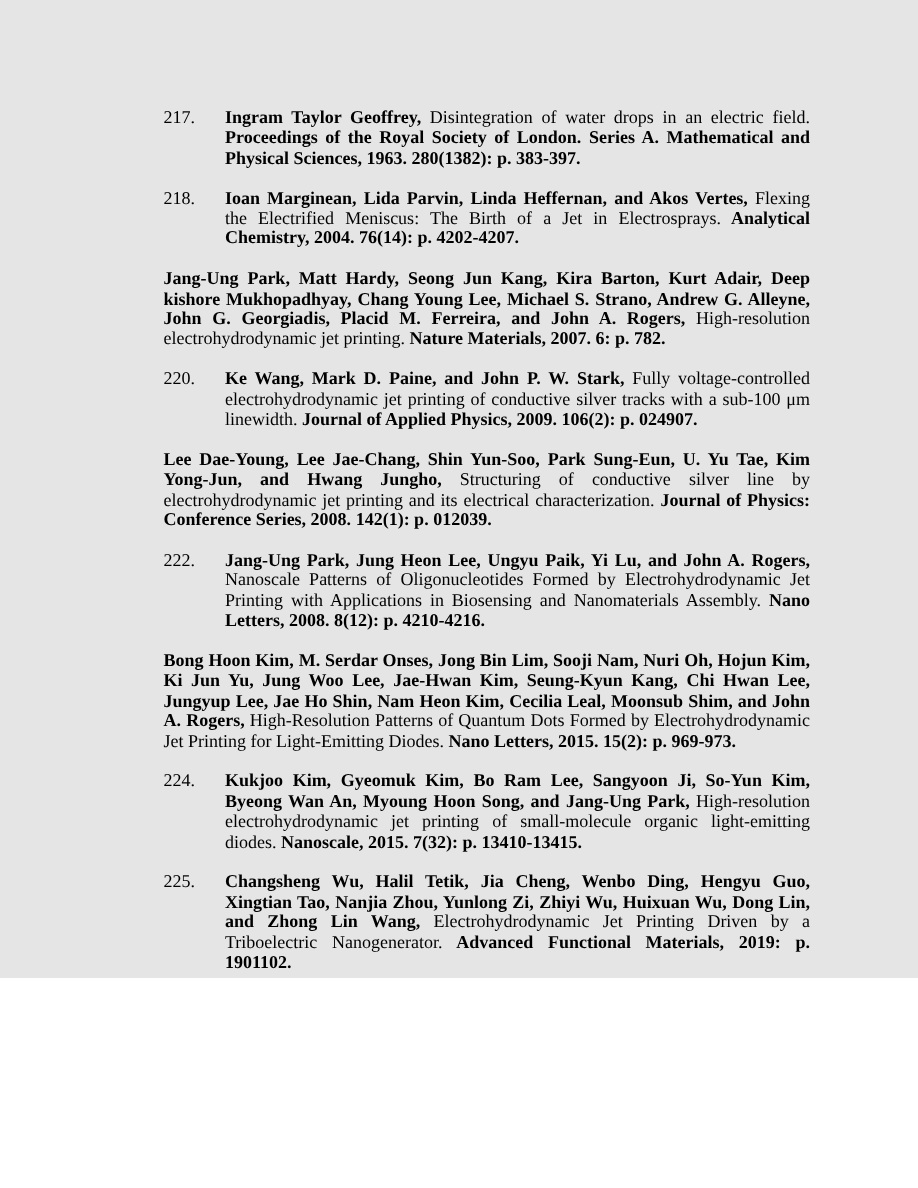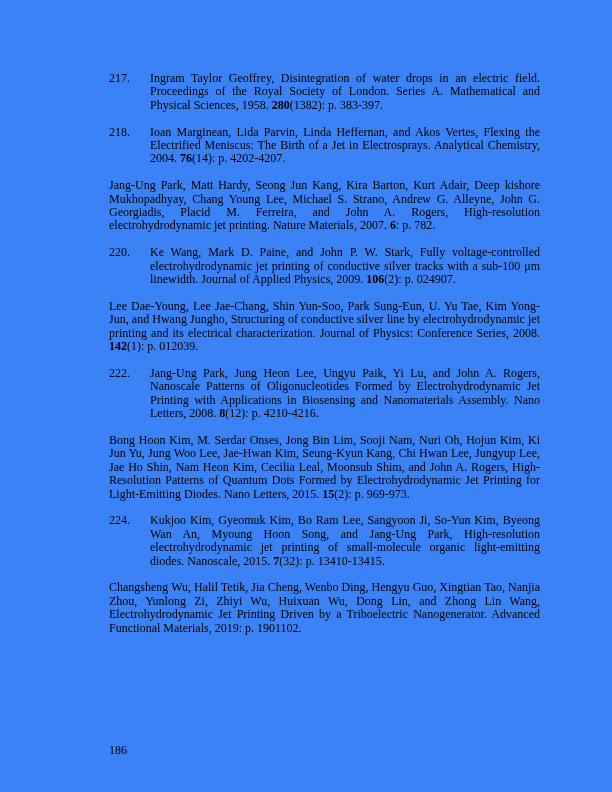--- a/index.html
+++ b/index.html
@@ -3,22 +3,22 @@
 <meta charset="utf-8">
 <style>
   html, body {
     margin: 0;
     padding: 0;
     background: #ffffff;
   }
   .page {
     position: relative;
     width: 612px;
-    height: 792px;
-    background: #3b82f6;
+    height: 652px;
+    background: #e5e5e5;
     color: #000000;
     font-family: "Liberation Serif", "DejaVu Serif", serif;
     font-size: 12px;
     line-height: 13.4px;
     overflow: hidden;
   }
   .ref-list {
     position: absolute;
     left: 109px;
     top: 72px;
@@ -30,38 +30,38 @@
   }
   .ref-num {
     flex: 0 0 41px;
     width: 41px;
   }
   .ref-body {
     flex: 1;
     margin: 0;
     text-align: justify;
   }
-  .seg-normal { font-style: normal; font-weight: normal; }
+  .seg-normal { font-style: normal; font-weight: bold; }
   .seg-italic { font-weight: normal; }
   .seg-bold   { font-style: normal; font-weight: bold; }
   .footer {
     position: absolute;
     left: 109px;
     top: 744px;
     width: 431px;
   }
 </style>
 </head>
 <body>
 
 <div class="page">
   <div class="ref-list" id="ref-list">
       <div class="ref">
         <span class="ref-num">217.</span>
-        <p class="ref-body"><span class="seg-normal">Ingram Taylor Geoffrey, </span><span class="seg-italic">Disintegration of water drops in an electric field.</span><span class="seg-normal"> Proceedings of the Royal Society of London. Series A. Mathematical and Physical Sciences, 1958. </span><span class="seg-bold">280</span><span class="seg-normal">(1382): p. 383-397.</span></p>
+        <p class="ref-body"><span class="seg-normal">Ingram Taylor Geoffrey, </span><span class="seg-italic">Disintegration of water drops in an electric field.</span><span class="seg-normal"> Proceedings of the Royal Society of London. Series A. Mathematical and Physical Sciences, 1963. </span><span class="seg-bold">280</span><span class="seg-normal">(1382): p. 383-397.</span></p>
       </div>
       <div class="ref">
         <span class="ref-num">218.</span>
         <p class="ref-body"><span class="seg-normal">Ioan Marginean, Lida Parvin, Linda Heffernan, and Akos Vertes, </span><span class="seg-italic">Flexing the Electrified Meniscus:  The Birth of a Jet in Electrosprays.</span><span class="seg-normal"> Analytical Chemistry, 2004. </span><span class="seg-bold">76</span><span class="seg-normal">(14): p. 4202-4207.</span></p>
       </div>
       <div class="ref">
         <p class="ref-body"><span class="seg-normal">Jang-Ung Park, Matt Hardy, Seong Jun Kang, Kira Barton, Kurt Adair, Deep kishore Mukhopadhyay, Chang Young Lee, Michael S. Strano, Andrew G. Alleyne, John G. Georgiadis, Placid M. Ferreira, and John A. Rogers, </span><span class="seg-italic">High-resolution electrohydrodynamic jet printing.</span><span class="seg-normal"> Nature Materials, 2007. </span><span class="seg-bold">6</span><span class="seg-normal">: p. 782.</span></p>
       </div>
       <div class="ref">
         <span class="ref-num">220.</span>
@@ -75,19 +75,20 @@
         <p class="ref-body"><span class="seg-normal">Jang-Ung Park, Jung Heon Lee, Ungyu Paik, Yi Lu, and John A. Rogers, </span><span class="seg-italic">Nanoscale Patterns of Oligonucleotides Formed by Electrohydrodynamic Jet Printing with Applications in Biosensing and Nanomaterials Assembly.</span><span class="seg-normal"> Nano Letters, 2008. </span><span class="seg-bold">8</span><span class="seg-normal">(12): p. 4210-4216.</span></p>
       </div>
       <div class="ref">
         <p class="ref-body"><span class="seg-normal">Bong Hoon Kim, M. Serdar Onses, Jong Bin Lim, Sooji Nam, Nuri Oh, Hojun Kim, Ki Jun Yu, Jung Woo Lee, Jae-Hwan Kim, Seung-Kyun Kang, Chi Hwan Lee, Jungyup Lee, Jae Ho Shin, Nam Heon Kim, Cecilia Leal, Moonsub Shim, and John A. Rogers, </span><span class="seg-italic">High-Resolution Patterns of Quantum Dots Formed by Electrohydrodynamic Jet Printing for Light-Emitting Diodes.</span><span class="seg-normal"> Nano Letters, 2015. </span><span class="seg-bold">15</span><span class="seg-normal">(2): p. 969-973.</span></p>
       </div>
       <div class="ref">
         <span class="ref-num">224.</span>
         <p class="ref-body"><span class="seg-normal">Kukjoo Kim, Gyeomuk Kim, Bo Ram Lee, Sangyoon Ji, So-Yun Kim, Byeong Wan An, Myoung Hoon Song, and Jang-Ung Park, </span><span class="seg-italic">High-resolution electrohydrodynamic jet printing of small-molecule organic light-emitting diodes.</span><span class="seg-normal"> Nanoscale, 2015. </span><span class="seg-bold">7</span><span class="seg-normal">(32): p. 13410-13415.</span></p>
       </div>
       <div class="ref">
+        <span class="ref-num">225.</span>
         <p class="ref-body"><span class="seg-normal">Changsheng Wu, Halil Tetik, Jia Cheng, Wenbo Ding, Hengyu Guo, Xingtian Tao, Nanjia Zhou, Yunlong Zi, Zhiyi Wu, Huixuan Wu, Dong Lin, and Zhong Lin Wang, </span><span class="seg-italic">Electrohydrodynamic Jet Printing Driven by a Triboelectric Nanogenerator.</span><span class="seg-normal"> Advanced Functional Materials, 2019: p. 1901102.</span></p>
       </div>
     </div>
   <div class="footer">
     <span>186</span>
   </div>
 </div>
 
 </body></html>

